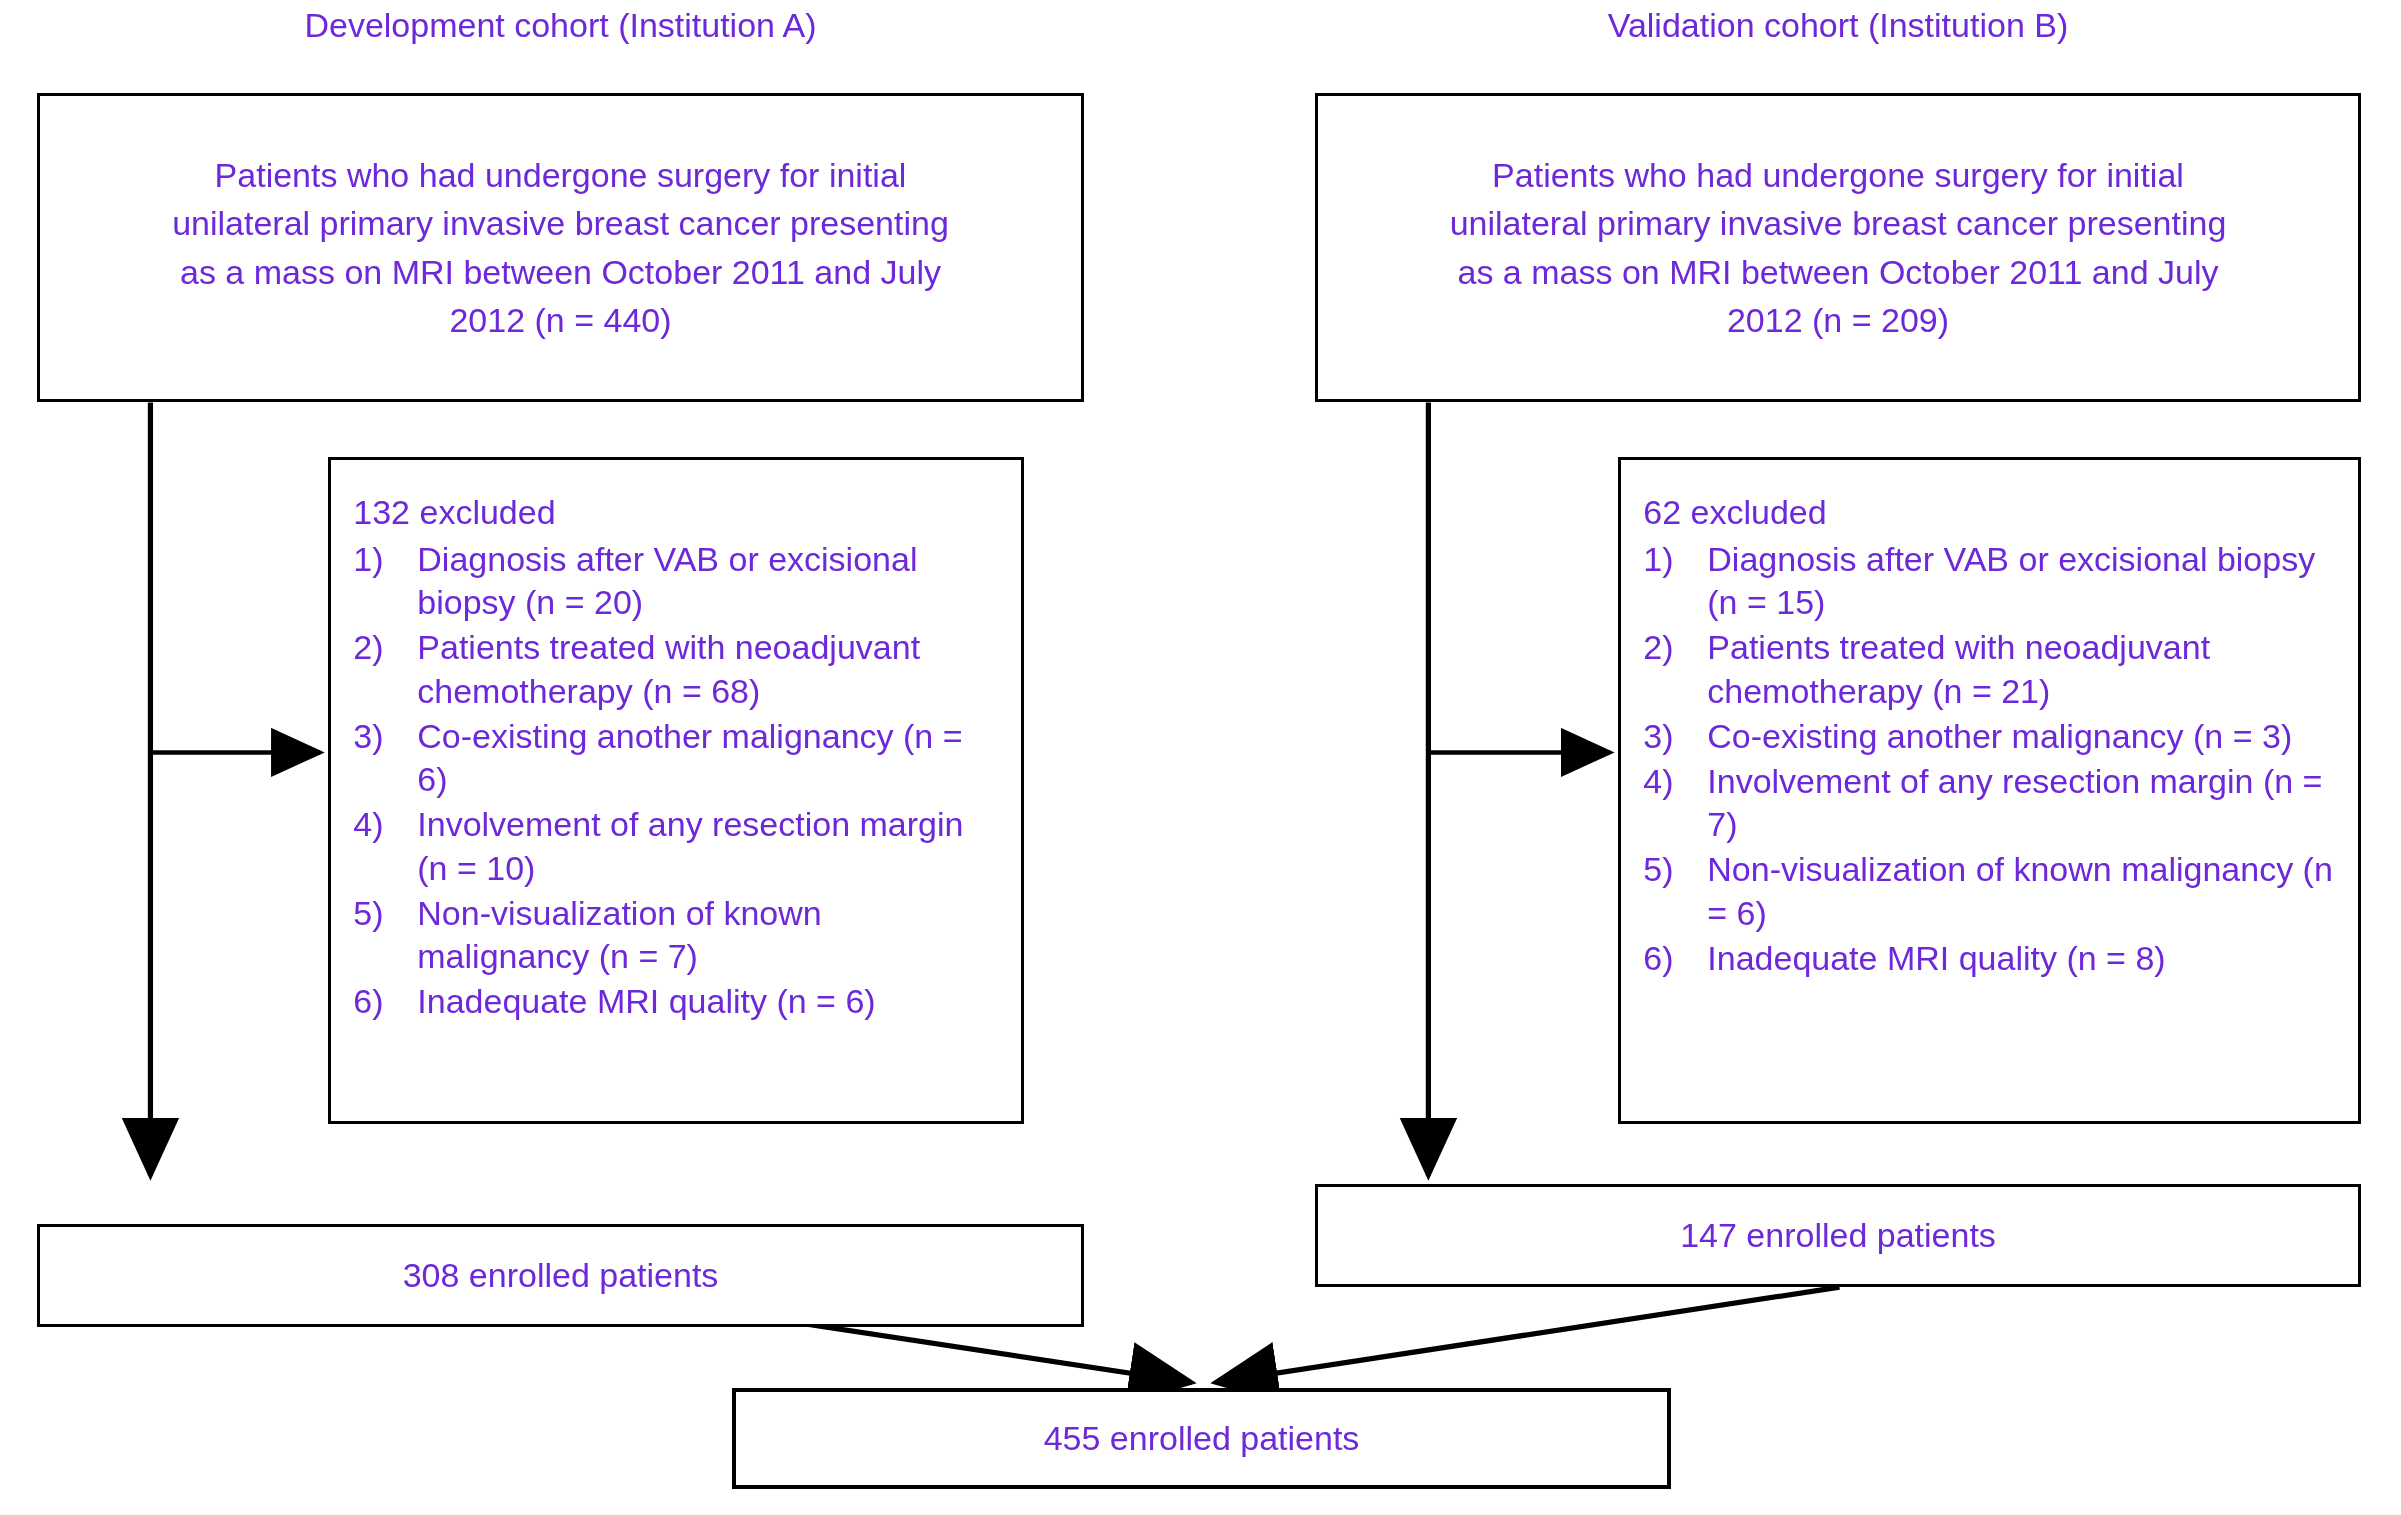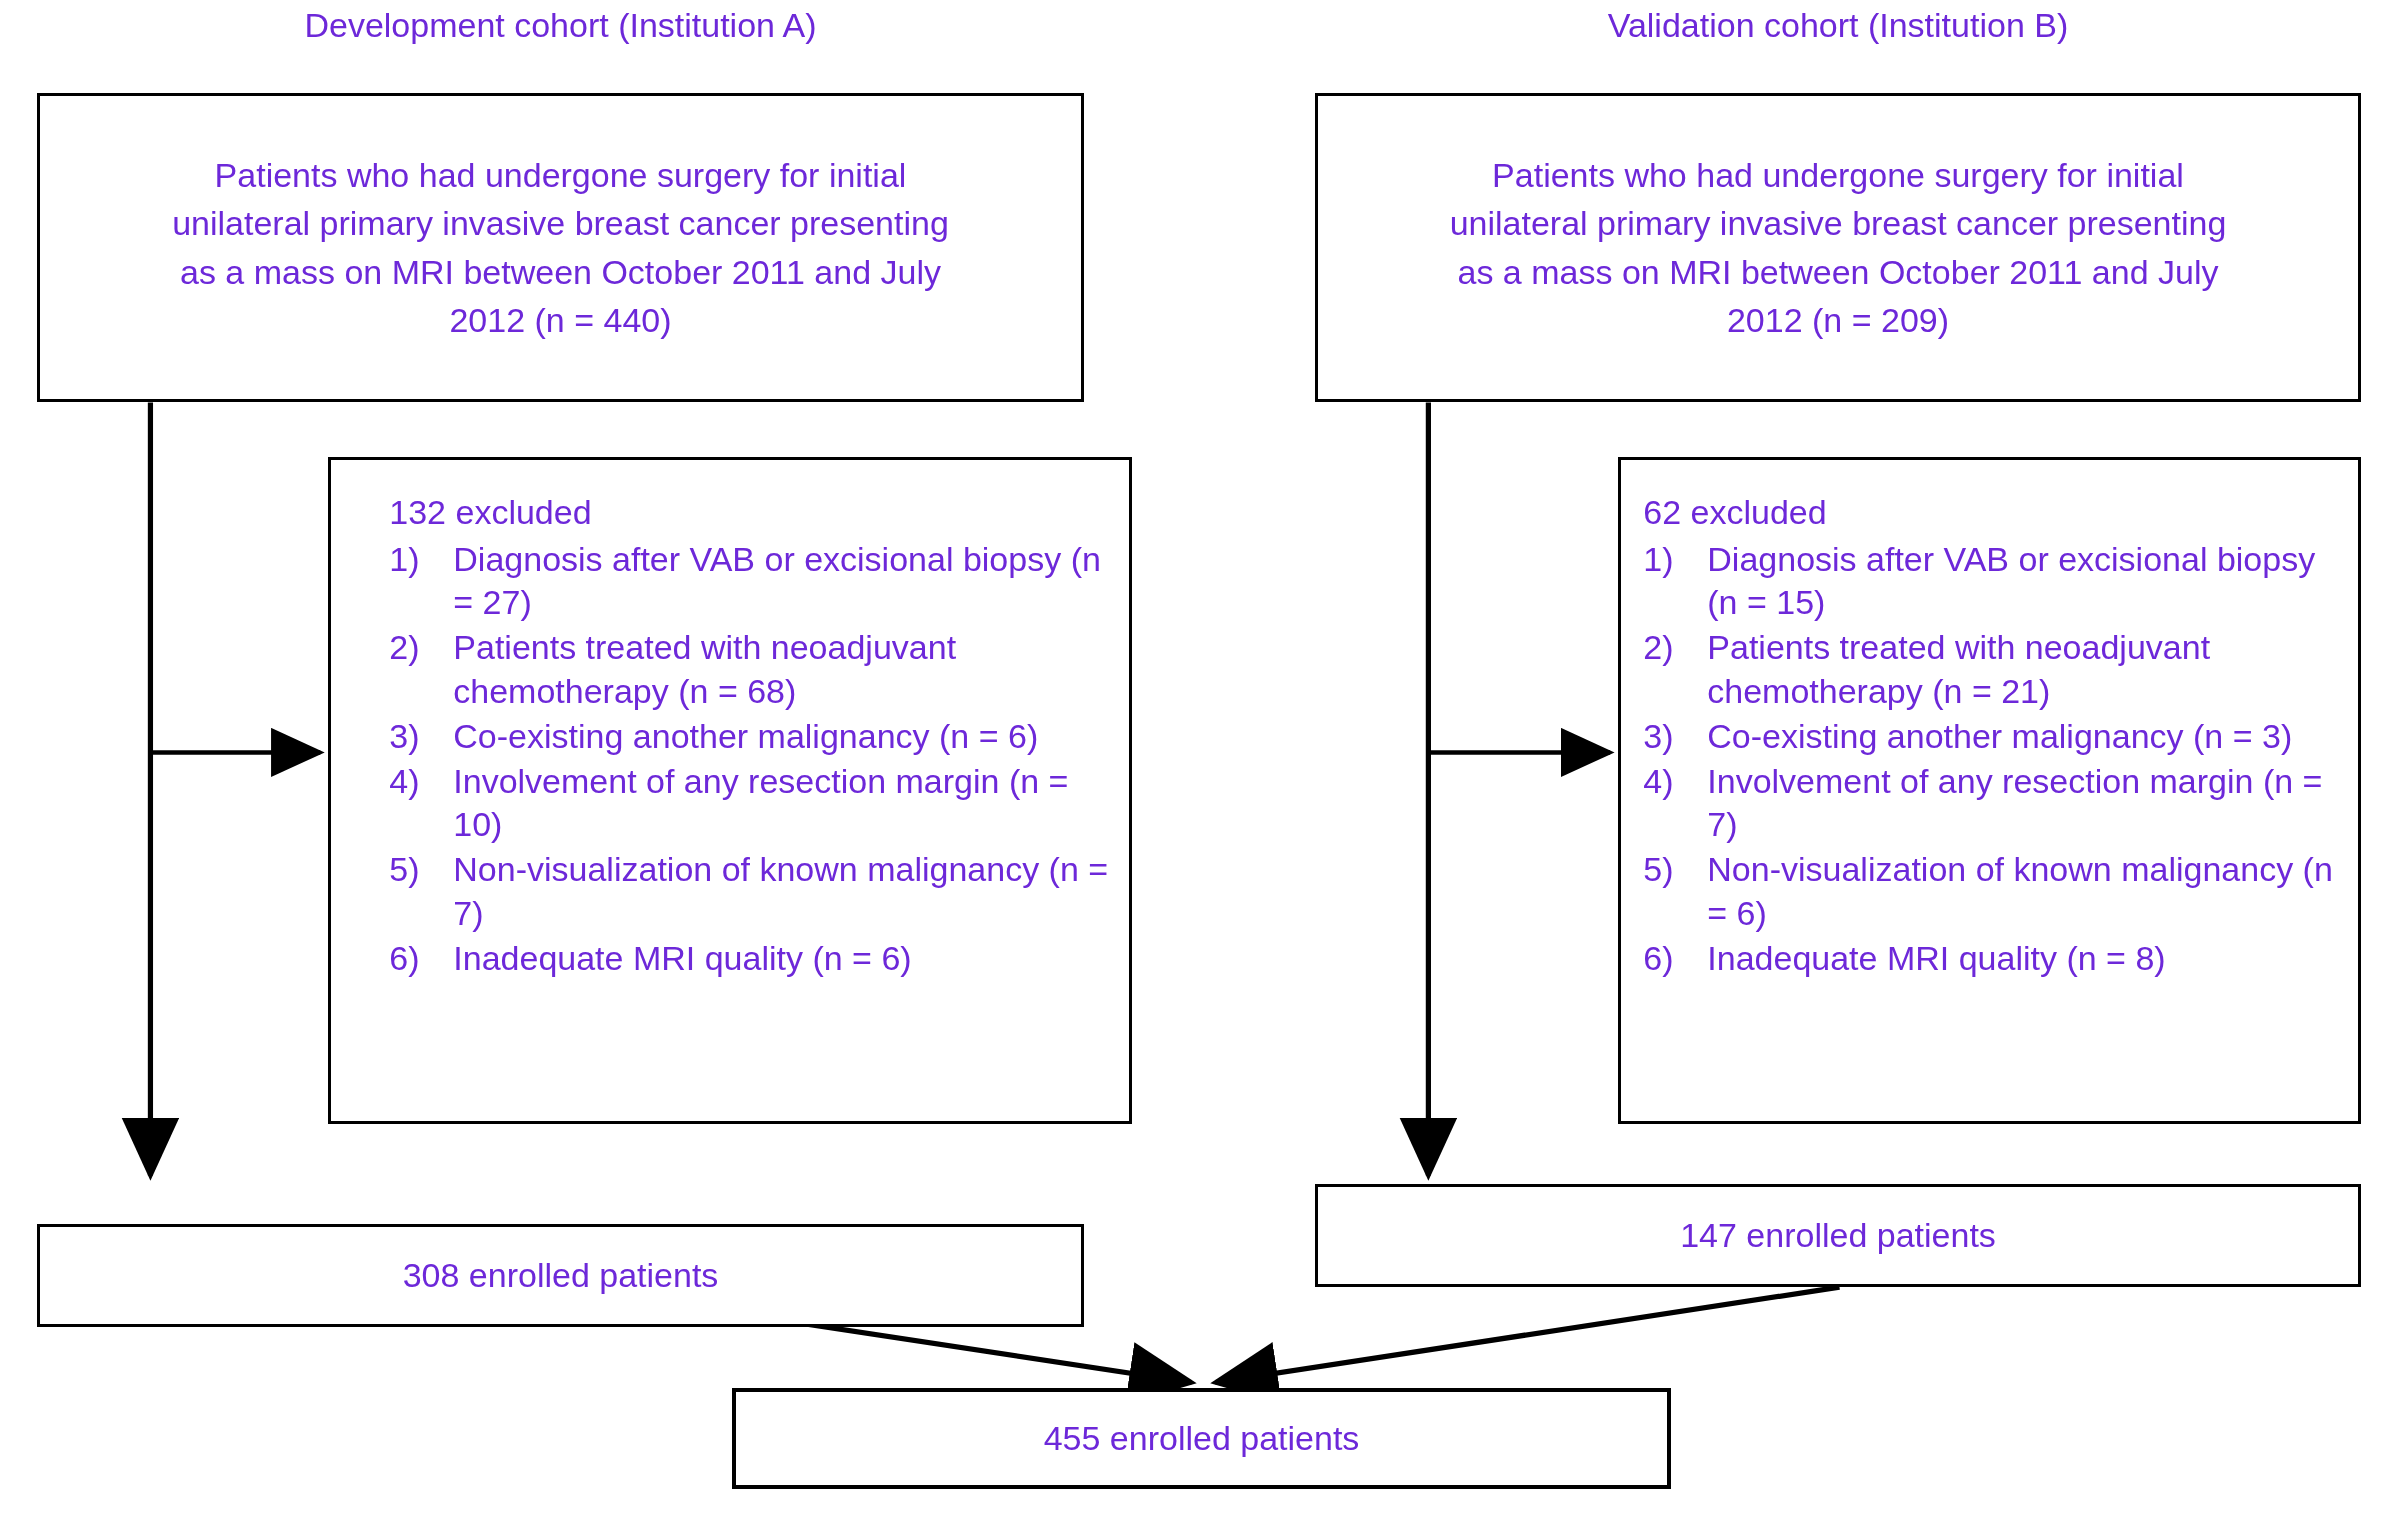--- a/index.html
+++ b/index.html
@@ -112,27 +112,27 @@
       <line x1="2470" y1="1728" x2="1632" y2="1856" stroke="#000" stroke-width="7" marker-end="url(#ah2)"></line>
     </g>
   </svg>
 
   <div class="col-header" style="left:37px;top:7.4px;width:1047px;">Development cohort (Institution A)</div>
 
   <div class="node" style="left:37px;top:93px;width:1047px;height:309px;">
     <div class="node-text" style="max-width:819px;">Patients who had undergone surgery for initial unilateral primary invasive breast cancer presenting as a mass on MRI between October 2011 and July 2012 (n = 440)</div>
   </div>
 
-  <div class="node excl" style="left:328px;top:457px;width:804px;height:667px;padding-left:36px;">
+  <div class="node excl" style="left:328px;top:457px;width:696px;height:667px;">
     <div class="excl-inner">
       <div class="excl-head">132 excluded</div>
       <ul class="excl-list">
         <li>
           <span class="li-num">1)</span>
-          <span class="li-txt">Diagnosis after VAB or excisional biopsy (n = 27)</span>
+          <span class="li-txt">Diagnosis after VAB or excisional biopsy (n = 20)</span>
         </li>
         <li>
           <span class="li-num">2)</span>
           <span class="li-txt">Patients treated with neoadjuvant chemotherapy (n = 68)</span>
         </li>
         <li>
           <span class="li-num">3)</span>
           <span class="li-txt">Co-existing another malignancy (n = 6)</span>
         </li>
         <li>

